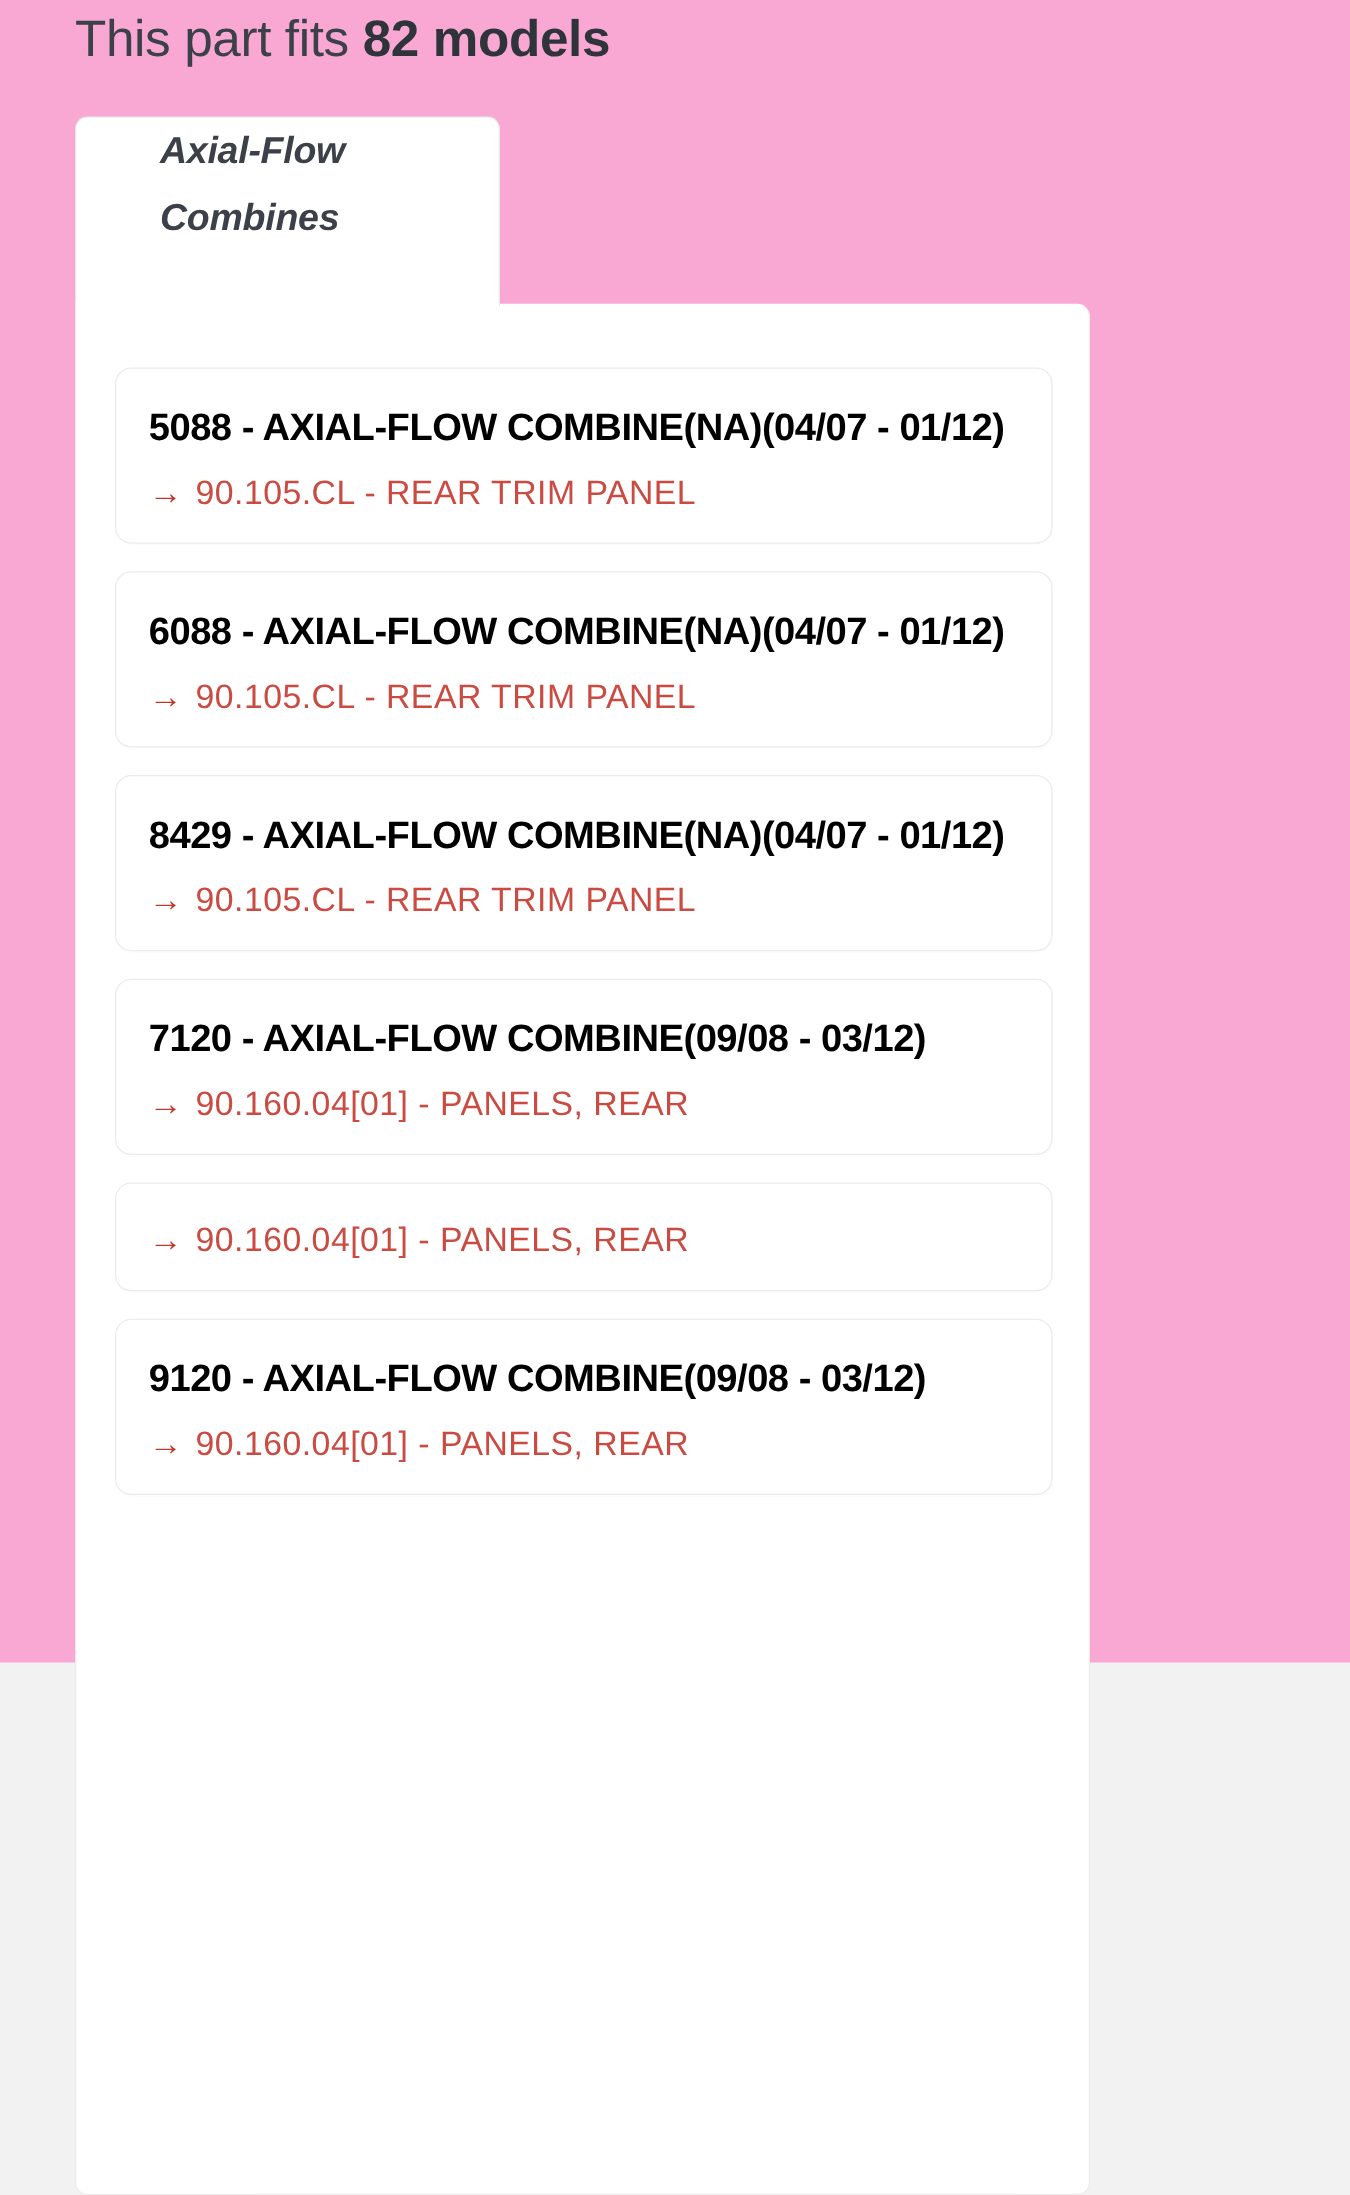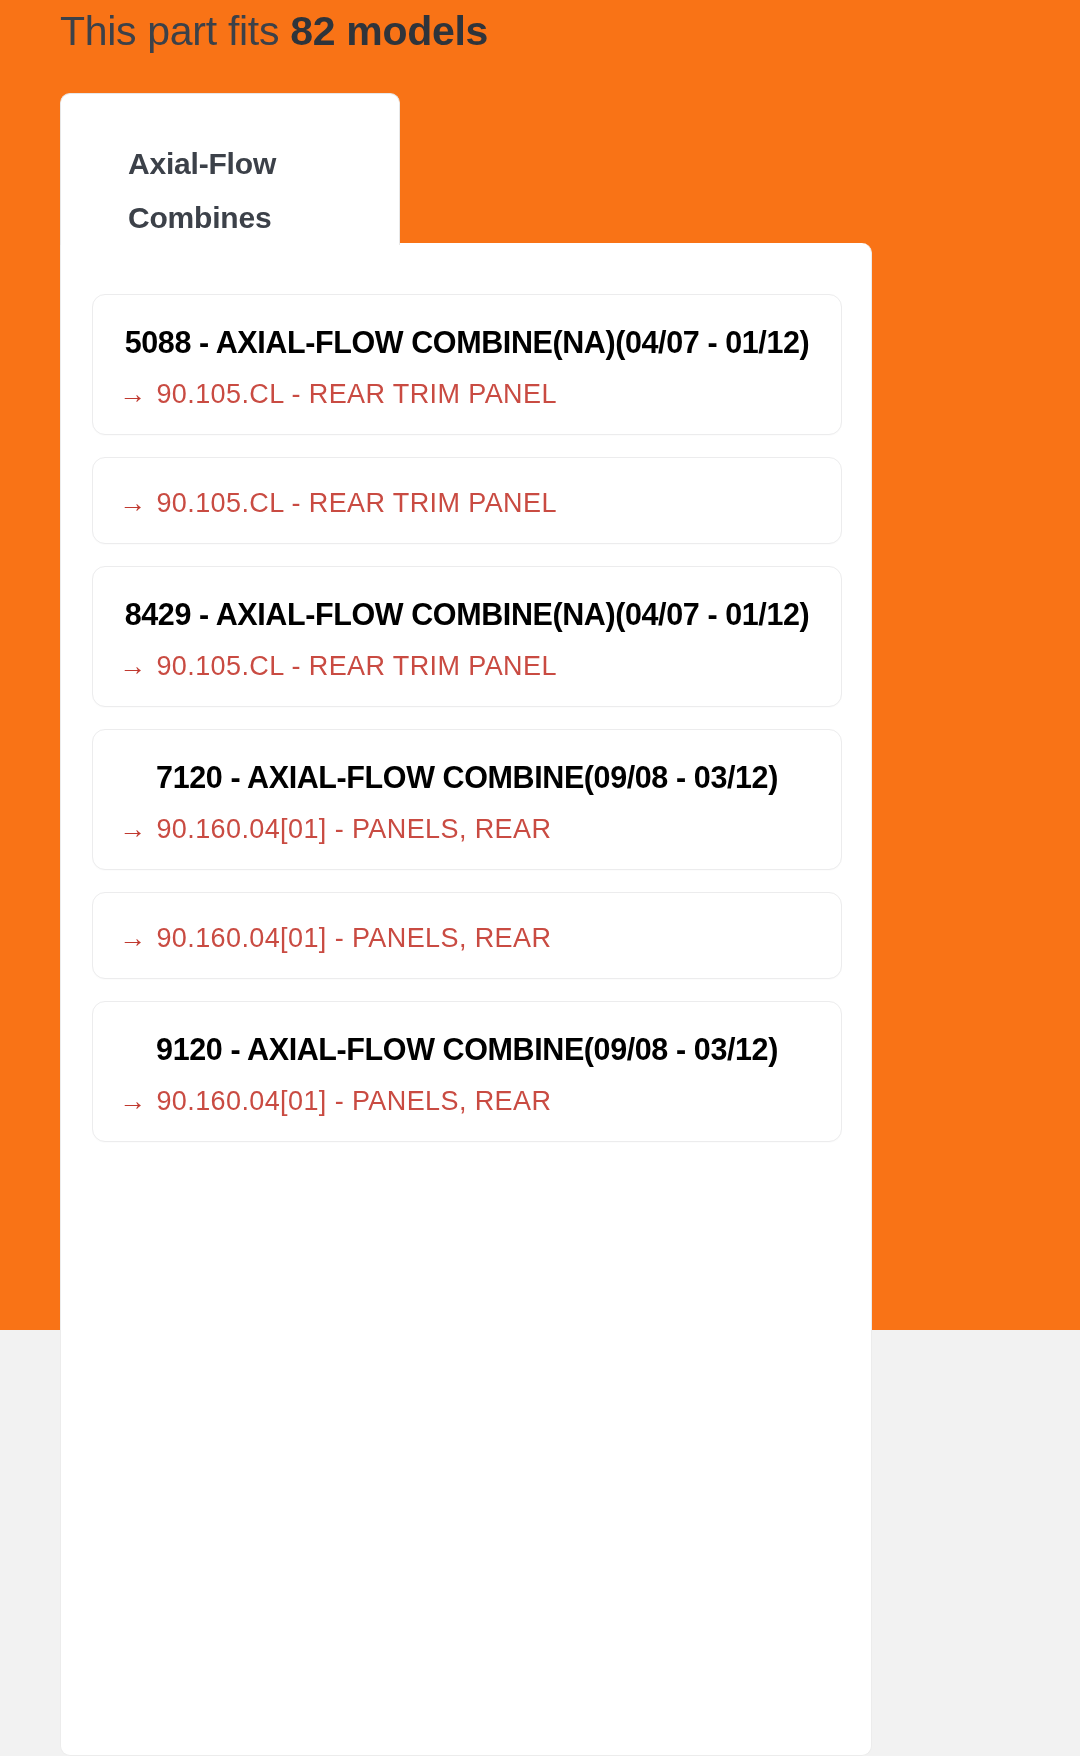--- a/index.html
+++ b/index.html
@@ -9,21 +9,21 @@
     height: 1756px;
     background: #f2f2f2;
     font-family: "Liberation Sans", sans-serif;
     overflow: hidden;
   }
 
   #page {
     position: relative;
     width: 1080px;
     height: 1330px;
-    background: #f97316;
+    background: #f9a8d4;
   }
 
   
   .page-heading {
     position: absolute;
     left: 60px;
     top: 5px;
     font-size: 41px;
     line-height: 52px;
     color: #3c4149;
@@ -46,23 +46,24 @@
     z-index: 3;
   }
   .tab {
     width: 340px;
     height: 152px;
     background: #ffffff;
     border: 1px solid #e7e7e7;
     border-bottom: none;
     border-radius: 10px 10px 0 0;
     display: flex;
-    align-items: flex-end;
+    align-items: flex-start;
     padding-left: 67px;
     padding-right: 14px;
+    font-style: italic;
   }
   .tab-label {
     font-size: 30px;
     line-height: 54px;
     font-weight: 700;
     color: #3c4149;
     letter-spacing: -0.2px;
   }
 
   
@@ -97,21 +98,20 @@
   }
 
   
   .model-card {
     background: #ffffff;
     border: 1px solid #ececed;
     border-radius: 13px;
     padding: 20px 26px 22px 26px;
     margin-bottom: 22px;
     box-shadow: 0 1px 1px rgba(0,0,0,0.015);
-    text-align: center;
   }
 
   .model-title {
     font-size: 30.5px;
     line-height: 54px;
     font-weight: 700;
     color: #000000;
     letter-spacing: -0.4px;
     padding-left: 12px;
     text-indent: -12px;
@@ -160,20 +160,21 @@
 
     <div class="model-card">
       <div class="model-title">5088 - AXIAL-FLOW COMBINE(NA)(04/07 - 01/12)</div>
       <div class="model-link">
         <span class="arrow">→</span>
         <span class="link-text">90.105.CL - REAR TRIM PANEL</span>
       </div>
     </div>
 
     <div class="model-card">
+      <div class="model-title">6088 - AXIAL-FLOW COMBINE(NA)(04/07 - 01/12)</div>
       <div class="model-link">
         <span class="arrow">→</span>
         <span class="link-text">90.105.CL - REAR TRIM PANEL</span>
       </div>
     </div>
 
     <div class="model-card">
       <div class="model-title">8429 - AXIAL-FLOW COMBINE(NA)(04/07 - 01/12)</div>
       <div class="model-link">
         <span class="arrow">→</span>

